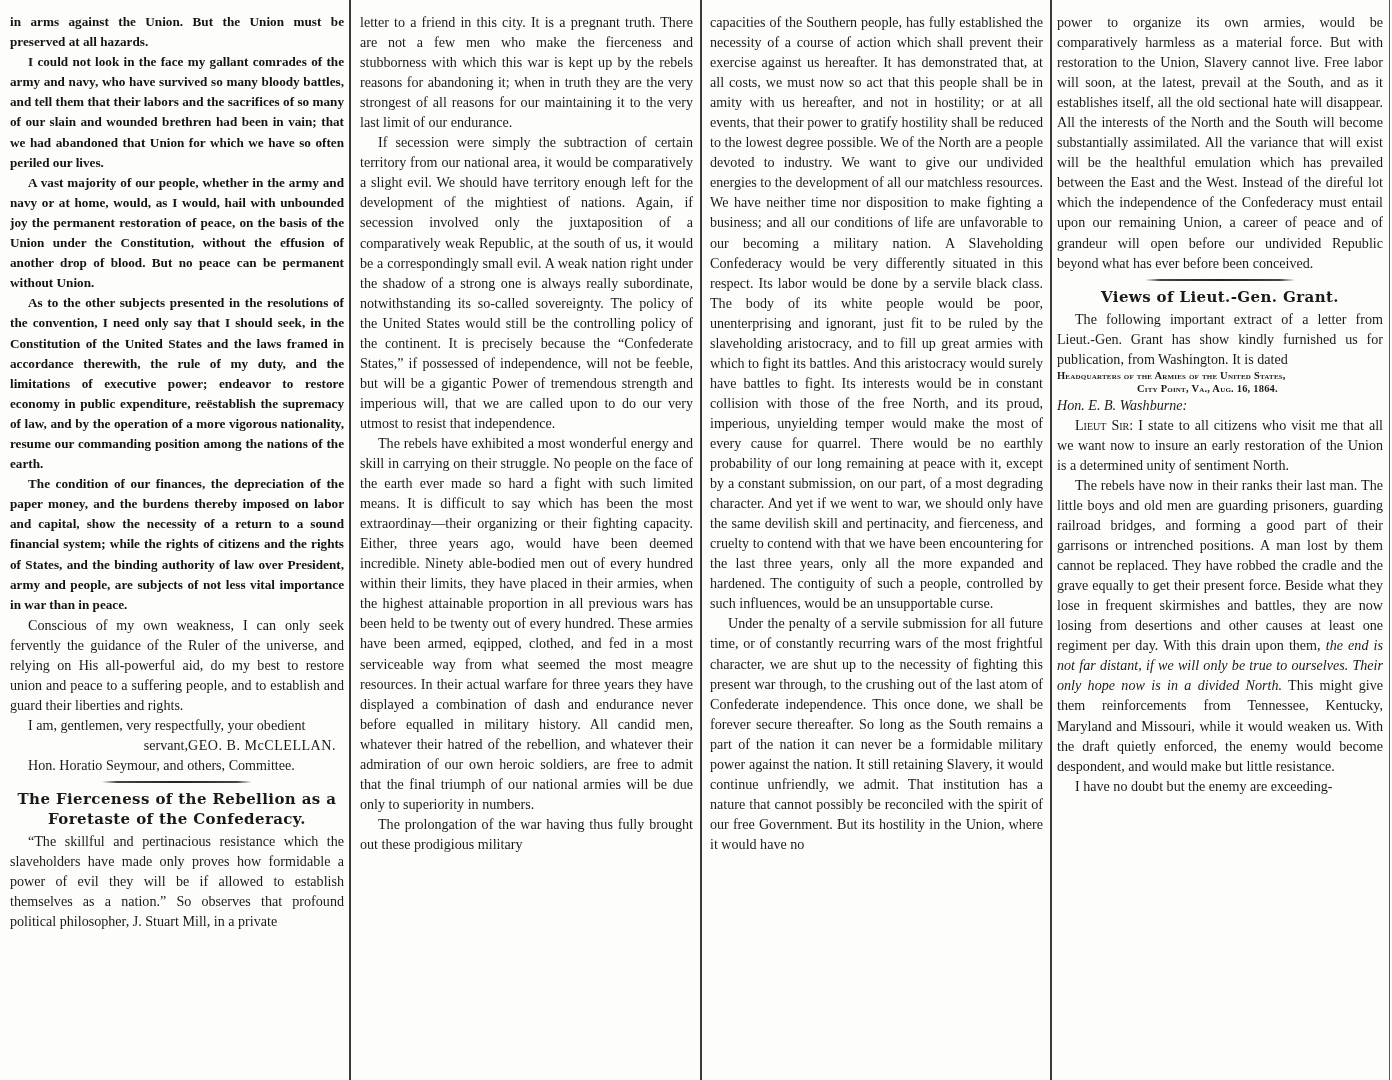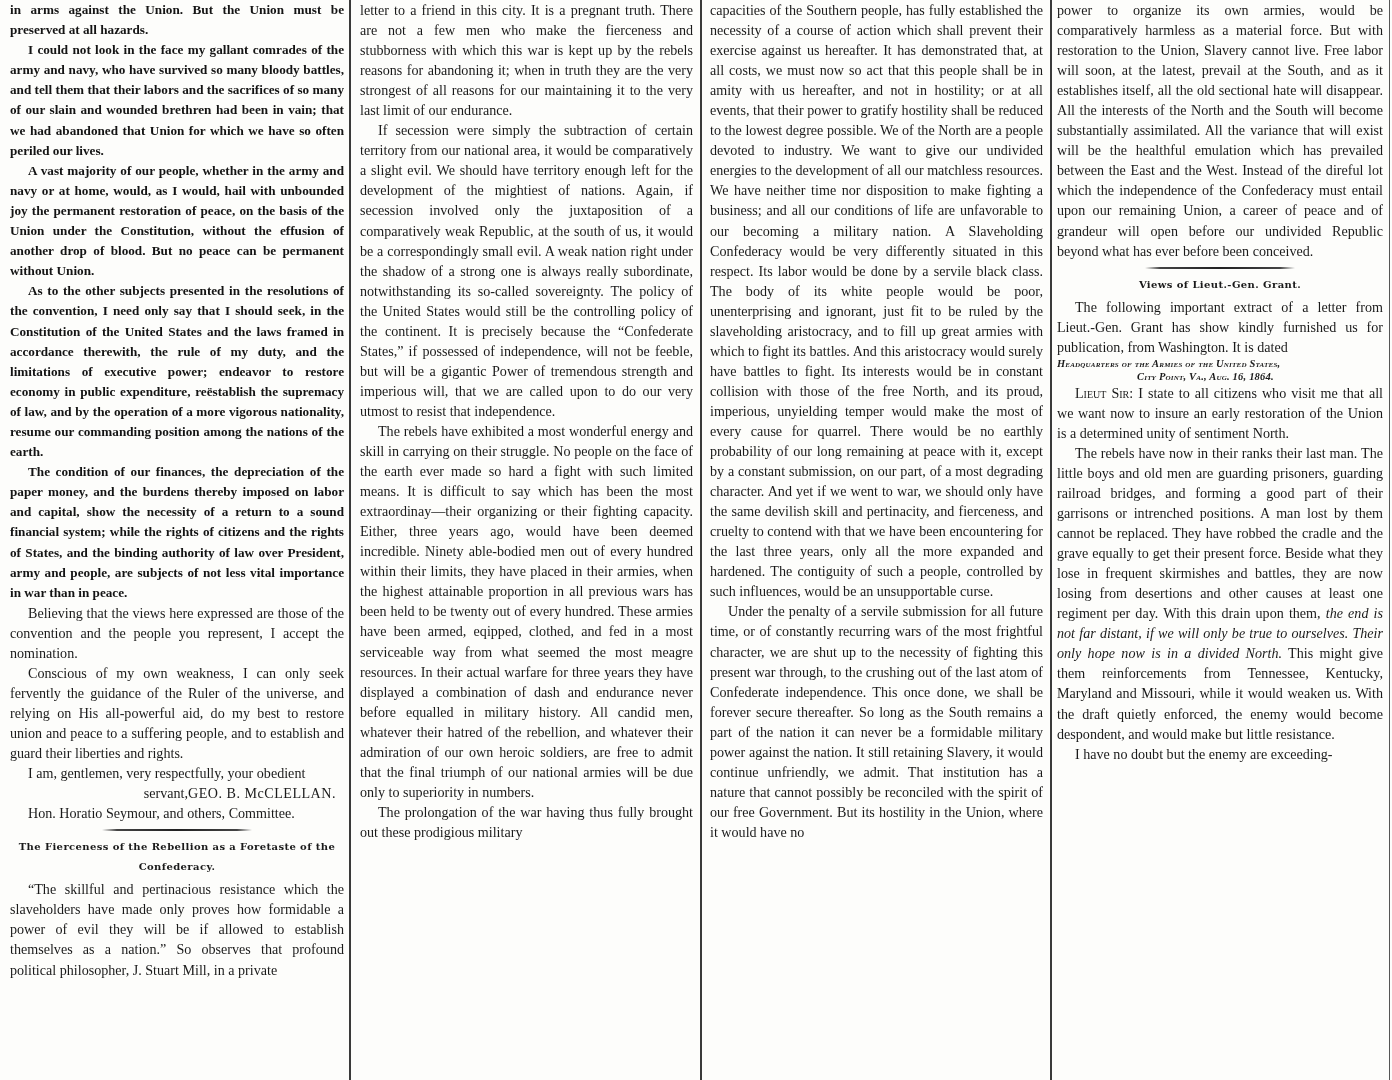--- a/index.html
+++ b/index.html
@@ -17,21 +17,21 @@
     }
     .page {
       position: absolute;
       left: 0; top: 0;
       width: 1392px;
       height: 1080px;
       background: #fdfdfb;
     }
     .column {
       position: absolute;
-      top: 0;
+      top: 12px;
       height: 1052px;
       overflow: hidden;
       box-sizing: border-box;
       font-size: 14.1px;
       line-height: 20.05px;
       text-align: justify;
       hyphens: none;
     }
     .col1 { left: 10px;   width: 334px; font-weight: bold; font-size: 13.2px; line-height: 20.1px; color: #141414; }
     .col2 { left: 360px;  width: 333px; }
@@ -60,59 +60,57 @@
     .divider {
       width: 150px;
       height: 2px;
       margin: 6px auto 6px auto;
       background: linear-gradient(to right, transparent 0%, #444 10%, #222 50%, #444 90%, transparent 100%);
     }
     .headline {
       font-family: "DejaVu Serif", serif;
       font-weight: bold;
       text-align: center;
-      font-size: 10px;
+      font-size: 15px;
       line-height: 20px;
       letter-spacing: 0.4px;
       text-indent: 0;
       margin: 0 0 2px 0;
     }
     .col1-bottom {
       font-weight: normal;
       font-size: 14.1px;
       line-height: 20.05px;
       color: #1a1a1a;
     }
     .dateline {
       font-size: 10.5px;
       line-height: 13px;
       font-variant: small-caps;
       font-weight: bold;
       text-indent: 0;
       letter-spacing: 0.2px;
-      font-style: italic;
     }
     .dateline .line2 { display: block; padding-left: 80px; }
     .italic { font-style: italic; }
     .salutation-caps { font-variant: small-caps; }
   </style>
 </head>
 <body>
 
 <div class="page">
 
   <div class="column col1">
     <p class="cont">in arms against the Union. But the Union must be preserved at all hazards.</p>
     <p>I could not look in the face my gallant comrades of the army and navy, who have survived so many bloody battles, and tell them that their labors and the sacrifices of so many of our slain and wounded brethren had been in vain; that we had abandoned that Union for which we have so often periled our lives.</p>
     <p>A vast majority of our people, whether in the army and navy or at home, would, as I would, hail with unbounded joy the permanent restoration of peace, on the basis of the Union under the Constitution, without the effusion of another drop of blood. But no peace can be permanent without Union.</p>
     <p>As to the other subjects presented in the resolutions of the convention, I need only say that I should seek, in the Constitution of the United States and the laws framed in accordance therewith, the rule of my duty, and the limitations of executive power; endeavor to restore economy in public expenditure, reëstablish the supremacy of law, and by the operation of a more vigorous nationality, resume our commanding position among the nations of the earth.</p>
     <p>The condition of our finances, the depreciation of the paper money, and the burdens thereby imposed on labor and capital, show the necessity of a return to a sound financial system; while the rights of citizens and the rights of States, and the binding authority of law over President, army and people, are subjects of not less vital importance in war than in peace.</p>
 
     <div class="col1-bottom">
-      <p>Believing that the views here expressed are those of the convention and the people you represent, I accept the nomination.</p>
       <p>Conscious of my own weakness, I can only seek fervently the guidance of the Ruler of the universe, and relying on His all-powerful aid, do my best to restore union and peace to a suffering people, and to establish and guard their liberties and rights.</p>
       <p>I am, gentlemen, very respectfully, your obedient</p>
       <div class="signature-line">
         <span>servant,</span>
         <span class="signature-name">GEO. B. McCLELLAN.</span>
       </div>
       <p class="addressee">Hon. Horatio Seymour, and others, Committee.</p>
       <div class="divider"></div>
       <div class="headline">The Fierceness of the Rebellion as a Foretaste of the Confederacy.</div>
       <p>“The skillful and pertinacious resistance which the slaveholders have made only proves how formidable a power of evil they will be if allowed to establish themselves as a nation.” So observes that profound political philosopher, J. Stuart Mill, in a private</p>
@@ -139,19 +137,20 @@
 
   <div class="column col4">
     <p class="cont">power to organize its own armies, would be comparatively harmless as a material force. But with restoration to the Union, Slavery cannot live. Free labor will soon, at the latest, prevail at the South, and as it establishes itself, all the old sectional hate will disappear. All the interests of the North and the South will become substantially assimilated. All the variance that will exist will be the healthful emulation which has prevailed between the East and the West. Instead of the direful lot which the independence of the Confederacy must entail upon our remaining Union, a career of peace and of grandeur will open before our undivided Republic beyond what has ever before been conceived.</p>
     <div class="divider"></div>
     <div class="headline">Views of Lieut.-Gen. Grant.</div>
     <p>The following important extract of a letter from Lieut.-Gen. Grant has show kindly furnished us for publication, from Washington. It is dated</p>
     <div class="dateline">
       <span>Headquarters of the Armies of the United States,</span>
       <span class="line2">City Point, Va., Aug. 16, 1864.</span>
     </div>
+    <p class="cont italic">Hon. E. B. Washburne:</p>
     <p><span class="salutation-caps">Lieut Sir:</span><span> I state to all citizens who visit me that all we want now to insure an early restoration of the Union is a determined unity of sentiment North.</span></p>
     <p><span>The rebels have now in their ranks their last man. The little boys and old men are guarding prisoners, guarding railroad bridges, and forming a good part of their garrisons or intrenched positions. A man lost by them cannot be replaced. They have robbed the cradle and the grave equally to get their present force. Beside what they lose in frequent skirmishes and battles, they are now losing from desertions and other causes at least one regiment per day. With this drain upon them, </span><span class="italic">the end is not far distant, if we will only be true to ourselves. Their only hope now is in a divided North.</span><span> This might give them reinforcements from Tennessee, Kentucky, Maryland and Missouri, while it would weaken us. With the draft quietly enforced, the enemy would become despondent, and would make but little resistance.</span></p>
     <p>I have no doubt but the enemy are exceeding-</p>
   </div>
 
   <div class="rule-v thin" style="left:1389px;"></div>
 </div>
 
 </body></html>

